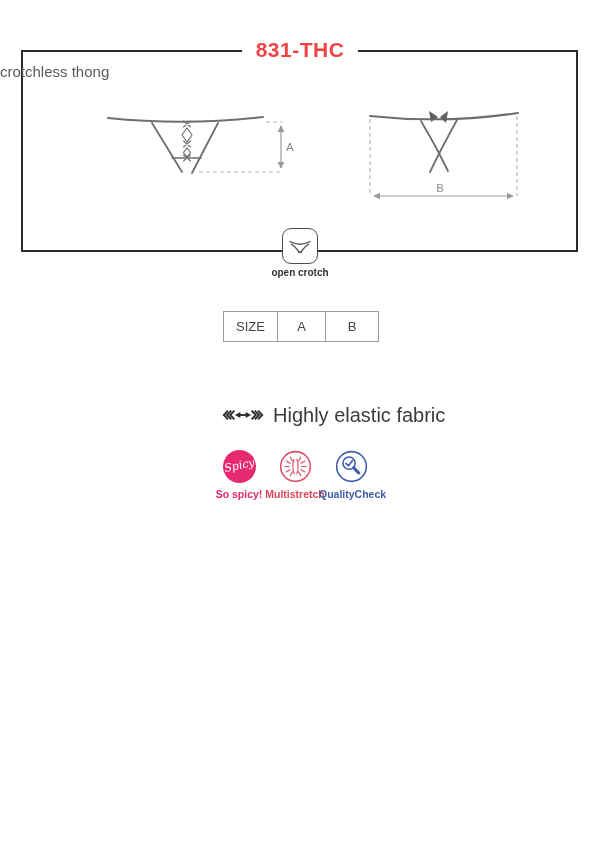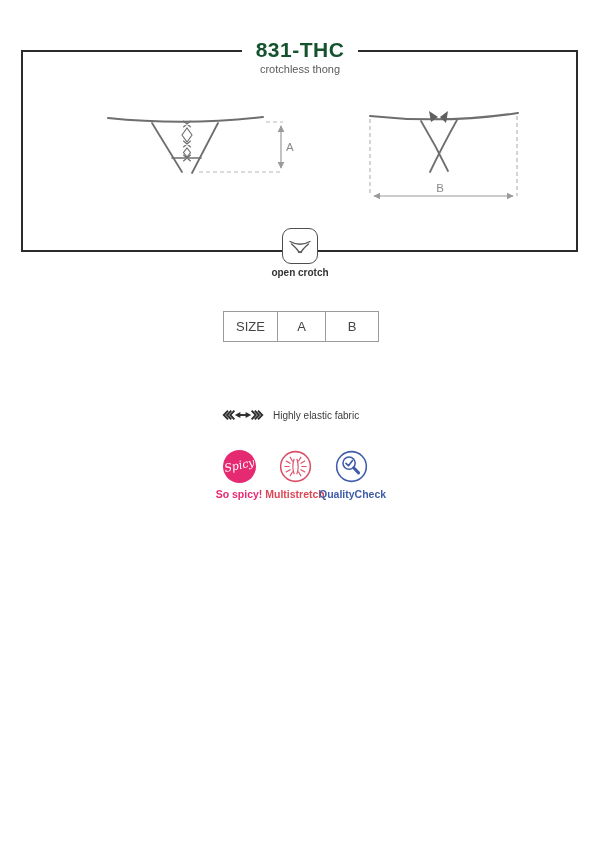--- a/index.html
+++ b/index.html
@@ -8,25 +8,25 @@
     font-family:"Liberation Sans",sans-serif;overflow:hidden;
   }
   
   #frame{
     position:absolute;left:21px;top:50px;width:557px;height:202px;
     box-sizing:border-box;border:2px solid #2b2b2b;background:#fff;
   }
   #title-wrap{position:absolute;top:37px;left:0;width:100%;text-align:center;z-index:3;}
   #title-wrap .title{
     display:inline-block;background:#fff;padding:0 14px;
-    font-size:21px;font-weight:bold;letter-spacing:.5px;color:#14532d;line-height:25px;
+    font-size:21px;font-weight:bold;letter-spacing:.5px;color:#ef4444;line-height:25px;
   }
   #subtitle{
-    position:absolute;top:63px;left:0;width:100%;text-align:center;
-    font-size:11px;color:#5a5a5a;z-index:3;
+    position:absolute;top:63px;left:0;width:100%;text-align:left;
+    font-size:15px;color:#5a5a5a;z-index:3;
   }
   #garment-svg{position:absolute;left:80px;top:100px;z-index:2;}
   
   #crotch-icon{
     position:absolute;left:282px;top:228px;width:36px;height:36px;box-sizing:border-box;
     background:#fff;border:1.5px solid #4f4f4f;border-radius:9px;
     display:flex;align-items:center;justify-content:center;z-index:4;
   }
   #crotch-label{
     position:absolute;top:267px;left:0;width:100%;text-align:center;
@@ -39,21 +39,21 @@
     font-size:13px;font-weight:normal;color:#454545;padding:0;
   }
   #size-table th{height:29px;text-align:center;}
   #size-table td{height:30px;}
   .col-size{width:53px;} .col-a{width:47px;} .col-b{width:52px;}
   
   #fabric-note{
     position:absolute;left:220px;top:406px;height:18px;
     display:flex;align-items:center;gap:7px;
   }
-  #fabric-note .note-text{font-size:10px;color:#3c3c3c;white-space:nowrap;}
+  #fabric-note .note-text{font-size:20px;color:#3c3c3c;white-space:nowrap;}
   
   .badge{position:absolute;top:450px;width:64px;text-align:center;}
   #badge-spicy{left:207px;} #badge-multistretch{left:263px;} #badge-quality{left:319px;}
   .badge-circle{width:33px;height:33px;margin:0 auto;}
   #spicy-circle{background:#e62a72;border-radius:50%;}
   #spicy-circle .spicy-text{
     display:block;line-height:32px;text-align:center;color:#fff;
     font-family:"DejaVu Serif",serif;font-style:italic;font-size:11px;
     transform:rotate(-12deg);
   }

